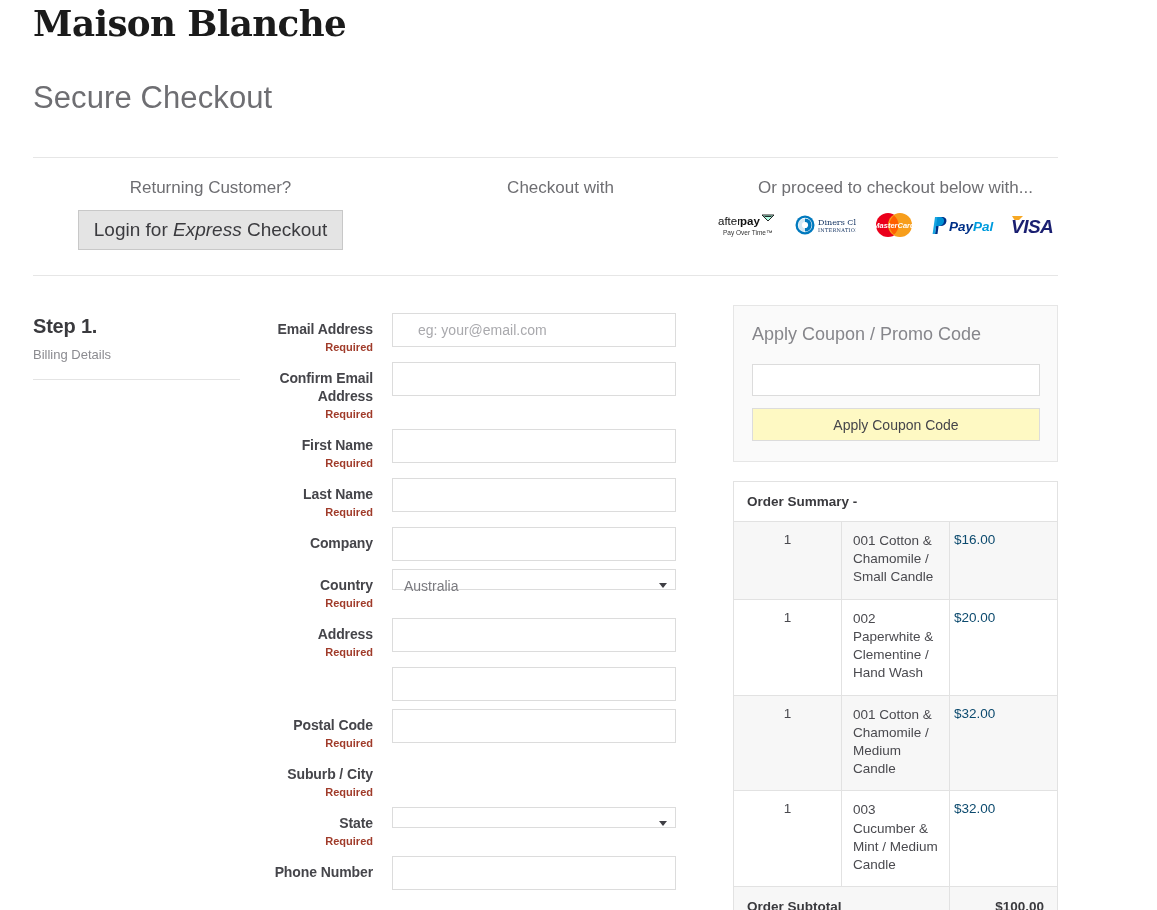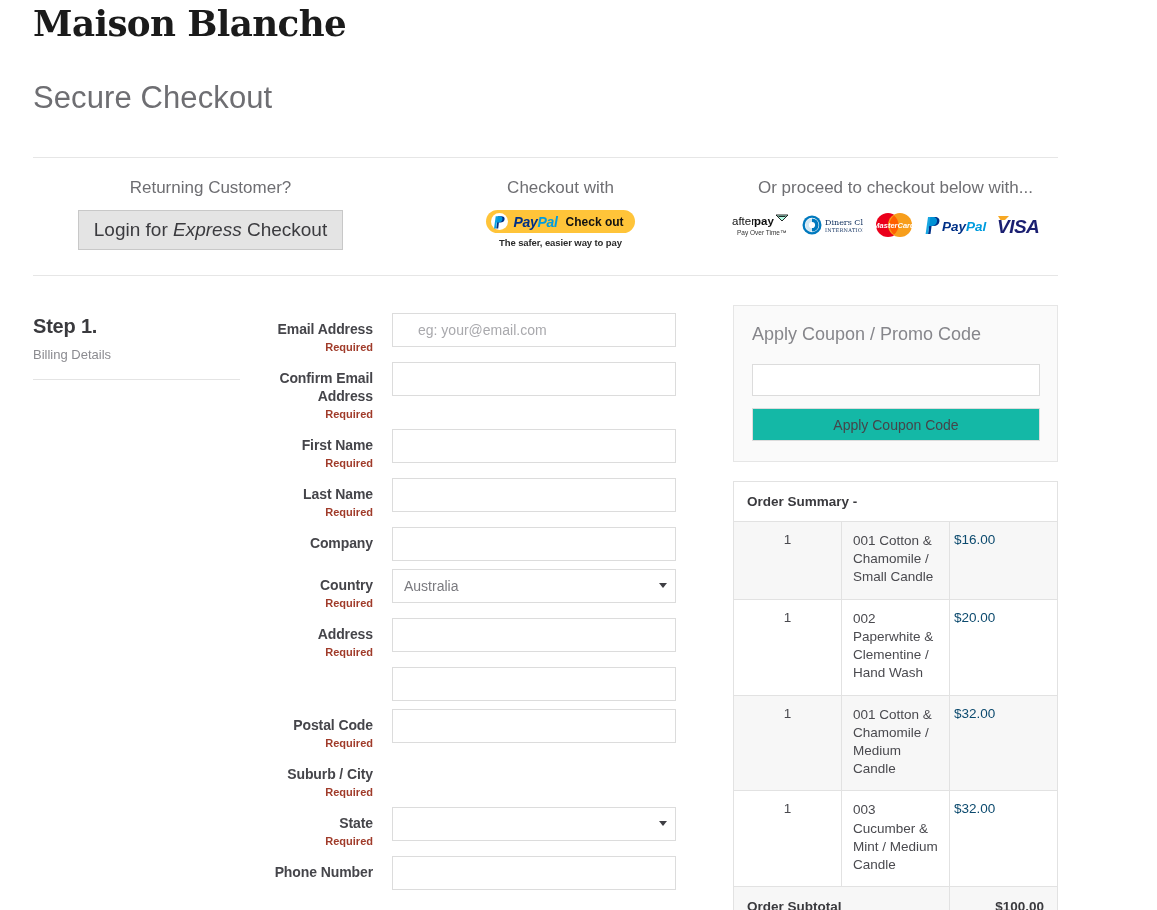--- a/index.html
+++ b/index.html
@@ -88,21 +88,21 @@
   .pp-pal { color: #009cde; }
   .pp-checkout { font-size: 12px; font-weight: 700; color: #111; margin-left: 3px; }
   .pp-tag {
     font-size: 9.5px; font-weight: 700; color: #2b2b2b;
     text-align: center; margin-top: 4px; letter-spacing: -0.1px;
   }
 
   
   .cards {
     display: flex; align-items: center; justify-content: center;
-    gap: 7px; margin-top: 14px; text-align: center;
+    gap: 14px; margin-top: 14px; text-align: center;
   }
   .card-logo { display: block; }
 
   
   .form-col { position: absolute; left: 33px; top: 305px; width: 675px; }
   .side-col { position: absolute; left: 733px; top: 305px; width: 325px; }
 
   .step-block { position: absolute; left: 0px; top: 10px; width: 207px; }
   .step-title { font-size: 20px; font-weight: 700; color: #3a3a3e; letter-spacing: -0.2px; }
   .step-sub { font-size: 13px; font-weight: 300; color: #8b8b90; margin-top: 9px; }
@@ -130,21 +130,21 @@
     border: 1px solid #dcdcdc; background: #fff;
     font-size: 14px; font-weight: 300; color: #555;
     padding: 0 25px;
     font-family: "Liberation Sans", sans-serif;
     outline: none;
   }
   .inp::placeholder { color: #a9a9ad; font-weight: 300; }
 
   .sel-wrap { position: relative; width: 284px; height: 34px; }
   .sel {
-    width: 284px; height: 34px;
+    width: 284px; height: 21px;
     border: 1px solid #dcdcdc; background: #fff;
     font-size: 14px; font-weight: 300; color: #7a7a7f;
     padding: 0 24px 0 11px;
     font-family: "Liberation Sans", sans-serif;
     appearance: none; -webkit-appearance: none; -moz-appearance: none;
     outline: none; cursor: pointer;
     line-height: 32px;
   }
   .sel-arrow {
     position: absolute; right: 9px; top: 50%; margin-top: -3px;
@@ -166,21 +166,21 @@
   }
   .coupon-input {
     display: block; width: 288px; height: 32px;
     border: 1px solid #dcdcdc; background: #fff;
     font-size: 14px; color: #555; padding: 0 10px;
     font-family: "Liberation Sans", sans-serif; outline: none;
     margin-bottom: 12px;
   }
   .coupon-btn {
     display: block; width: 288px; height: 33px;
-    border: 1px solid #dcdcdc; background: #14b8a6;
+    border: 1px solid #dcdcdc; background: #fef9c3;
     font-size: 14px; font-weight: 300; color: #45454a;
     cursor: pointer; font-family: "Liberation Sans", sans-serif;
   }
 
   
   .summary {
     margin-top: 19px;
     border: 1px solid #e2e2e2;
     border-collapse: collapse;
     width: 325px;
@@ -221,33 +221,20 @@
 
   <div class="express">
 
     <div class="express-col-1">
       <div class="col-head">Returning Customer?</div>
       <button class="login-btn"><span>Login for </span><i>Express</i><span> Checkout</span></button>
     </div>
 
     <div class="express-col-2">
       <div class="col-head">Checkout with</div>
-      <div class="paypal-wrap">
-        <button class="paypal-btn">
-          <span class="pp-mark">
-            <svg width="13" height="14" viewBox="0 0 13 14">
-              <path d="M3.2 13.5 L4.9 1.2 H8.4 C10.6 1.2 11.9 2.3 11.6 4.3 C11.3 6.4 9.7 7.6 7.5 7.6 H5.9 L5.2 13.5 Z" fill="#003087"></path>
-              <path d="M1.0 13.5 L2.7 1.2 H6.2 C8.4 1.2 9.7 2.3 9.4 4.3 C9.1 6.4 7.5 7.6 5.3 7.6 H3.7 L3.0 13.5 Z" fill="#009cde" opacity="0.95"></path>
-            </svg>
-          </span>
-          <span class="pp-wordmark"><span class="pp-pay">Pay</span><span class="pp-pal">Pal</span></span>
-          <span class="pp-checkout">Check out</span>
-        </button>
-        <div class="pp-tag">The safer, easier way to pay</div>
-      </div>
     </div>
 
     <div class="express-col-3">
       <div class="col-head">Or proceed to checkout below with...</div>
       <div class="cards">
 
         <span class="card-logo">
           <svg width="62" height="26" viewBox="0 0 62 26">
             <text x="0" y="13" font-family="Liberation Sans, sans-serif" font-size="11.5" fill="#111">after</text>
             <text x="22" y="13" font-family="Liberation Sans, sans-serif" font-size="11.5" font-weight="700" fill="#111">pay</text>

